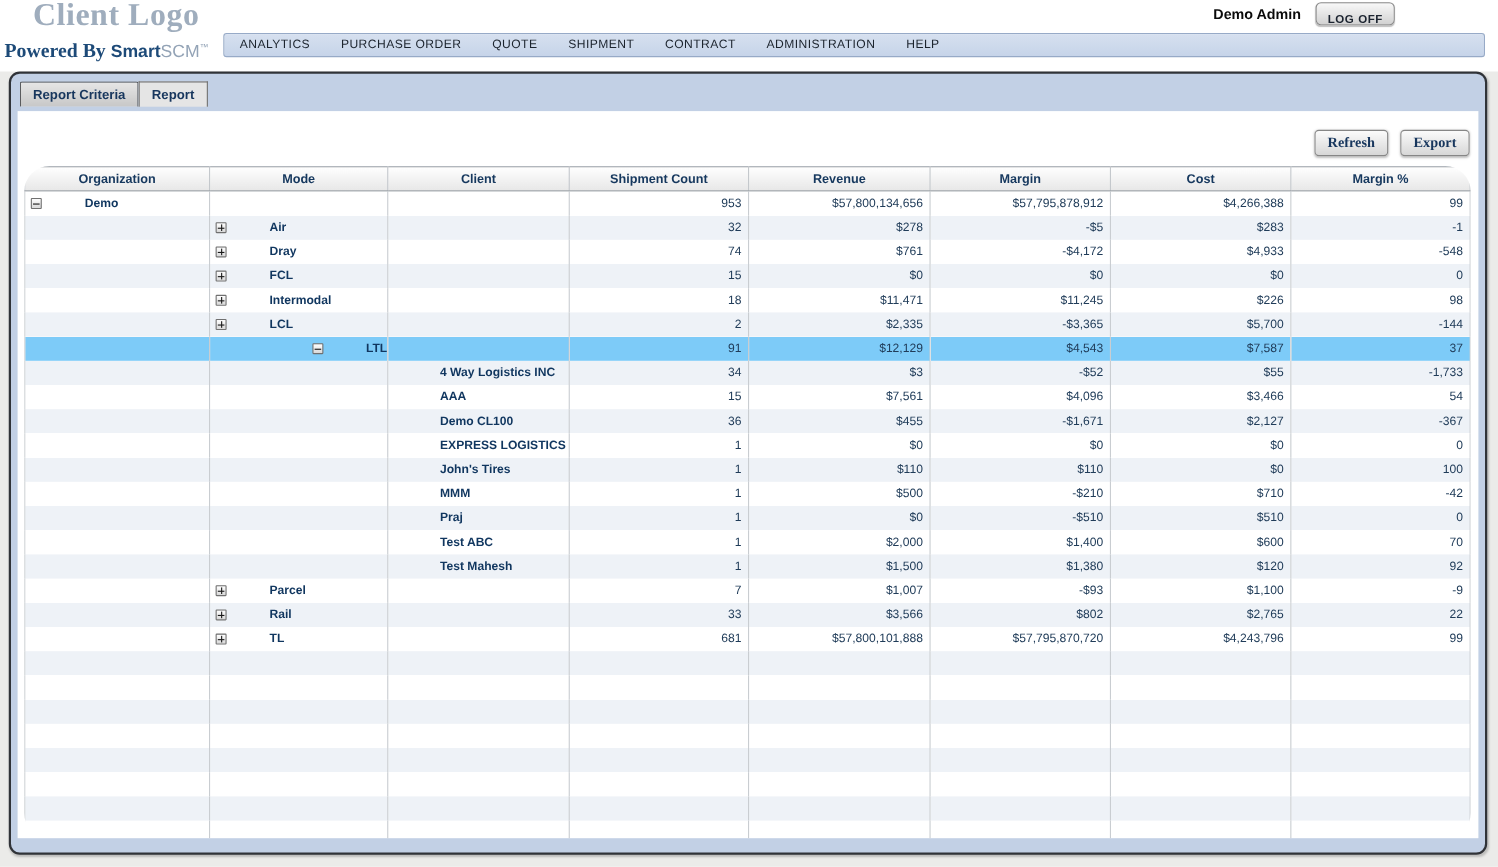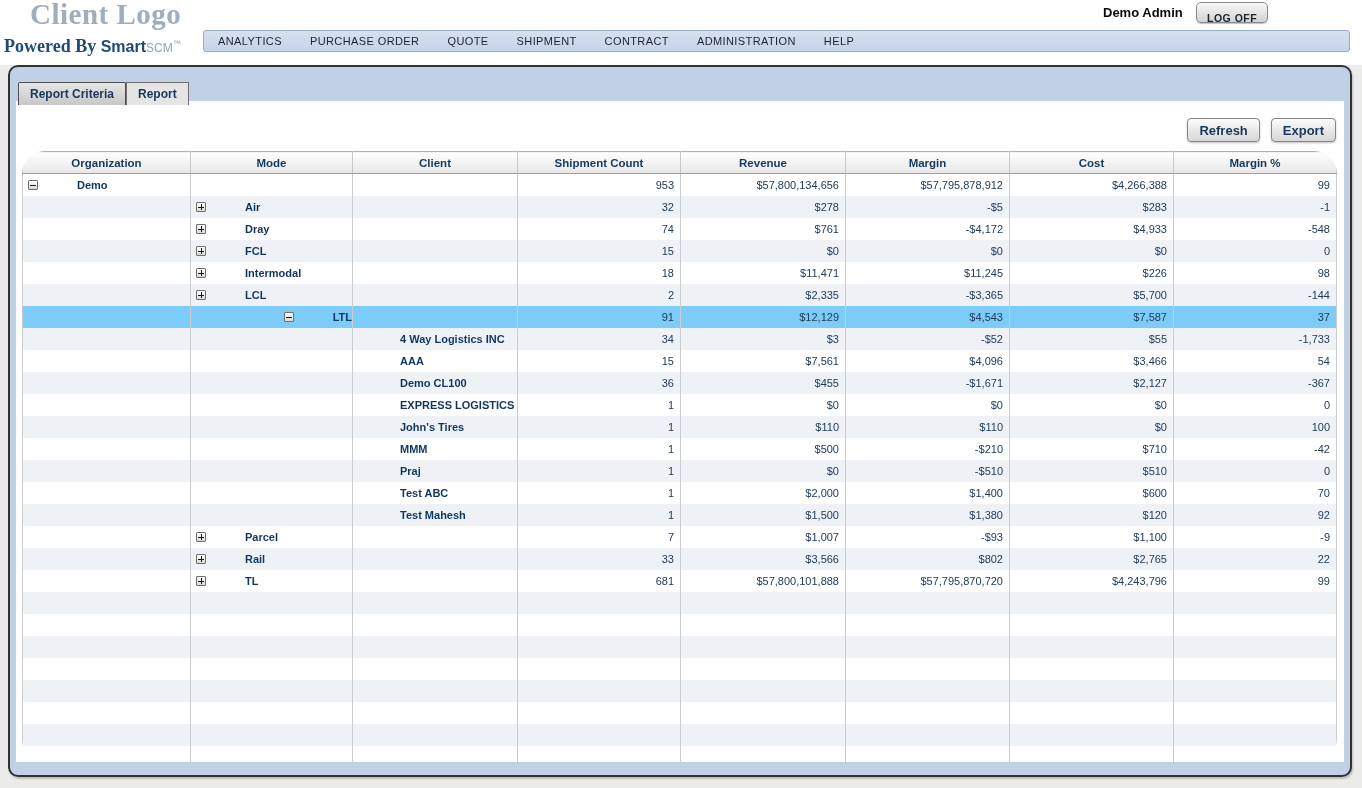--- a/index.html
+++ b/index.html
@@ -13,21 +13,21 @@
   
   .top-area { position:absolute; left:0; top:0; width:1362px; height:65px; background:#ffffff; }
   .logo-title {
     position:absolute; left:30px; top:-2px;
     font-family:"Liberation Serif", serif; font-weight:bold;
     font-size:29px; color:#9fadbd; letter-spacing:0.5px;
   }
   .powered { position:absolute; left:4px; top:36px; white-space:nowrap; }
   .powered .by   { font-family:"Liberation Serif", serif; font-weight:bold; font-size:18px; color:#1d4a78; }
   .powered .brand{ font-weight:bold; font-size:16px; color:#1d4a78; }
-  .powered .sfx  { font-weight:normal; font-size:12px; color:#93a3b6;margin-top:44px; }
+  .powered .sfx  { font-weight:normal; font-size:16px; color:#93a3b6;margin-top:44px; }
   .powered .tm   { font-size:8px; vertical-align:super; color:#93a3b6; }
   .navbar {
     position:absolute; left:203px; top:30px; width:1147px; height:22px;
     background:linear-gradient(#d6e0ef,#c6d4e9);
     border:1px solid #97aac7; border-radius:3px;
     display:flex; align-items:center; 
   }
   .nav-item {
     padding:0 14px; font-size:11px; color:#1c242e; letter-spacing:0.4px;
     cursor:pointer; white-space:nowrap;
@@ -40,35 +40,35 @@
     background:linear-gradient(#f8f8f8,#d2d2d2);
     border:1px solid #8a8a8a; border-radius:5px;
     box-shadow:0 1px 1px rgba(0,0,0,0.25); cursor:pointer;
   }
   
   .panel {
     position:absolute; left:8px; top:65px; width:1344px; height:712px;
     background:#c2d0e5; border:2px solid #303338; border-radius:10px;
     box-shadow:1px 2px 2px rgba(0,0,0,0.2);
   }
-  .tabs { position:absolute; left:8px; top:15px; height:23px; display:flex; z-index:2; }
+  .tabs { position:absolute; left:8px; top:7px; height:23px; display:flex; z-index:2; }
   .tab {
     height:23px; line-height:22px; padding:0 11px;
     font-size:12px; font-weight:bold; color:#17365d; cursor:pointer; white-space:nowrap;
   }
   .tab.inactive {
     background:linear-gradient(#e6e6e6,#c7c7c7);
     border:1px solid #4e4e4e; border-bottom:none; border-radius:2px 2px 0 0;
   }
   .tab.active { background:#e5e5e5; border:1px solid #6f6f6f; border-bottom:none; }
   .content { position:absolute; left:6px; right:6px; top:34px; bottom:13px; background:#ffffff; }
   .toolbar { position:absolute; top:17px; right:8px; display:flex; gap:11px; }
   .btn {
     height:24px; padding:0 11px;
-    font-family:Liberation Sans, sans-serif;
+    font-family:Liberation Serif, serif;
     font-size:13px; font-weight:bold; color:#17365d;
     background:linear-gradient(#fbfbfb,#d7d7d7);
     border:1px solid #868686; border-radius:4px;
     box-shadow:0 1px 2px rgba(0,0,0,0.25); cursor:pointer;
   }
   
   .table-wrap { position:absolute; left:6px; top:50px; width:1315px; bottom:0; overflow:hidden;border-radius:23px; }
   table#grid { border-collapse:collapse; table-layout:fixed; width:1314px; }
   #grid th {
     height:22px; background:linear-gradient(#fefefe,#e7e7e7);

